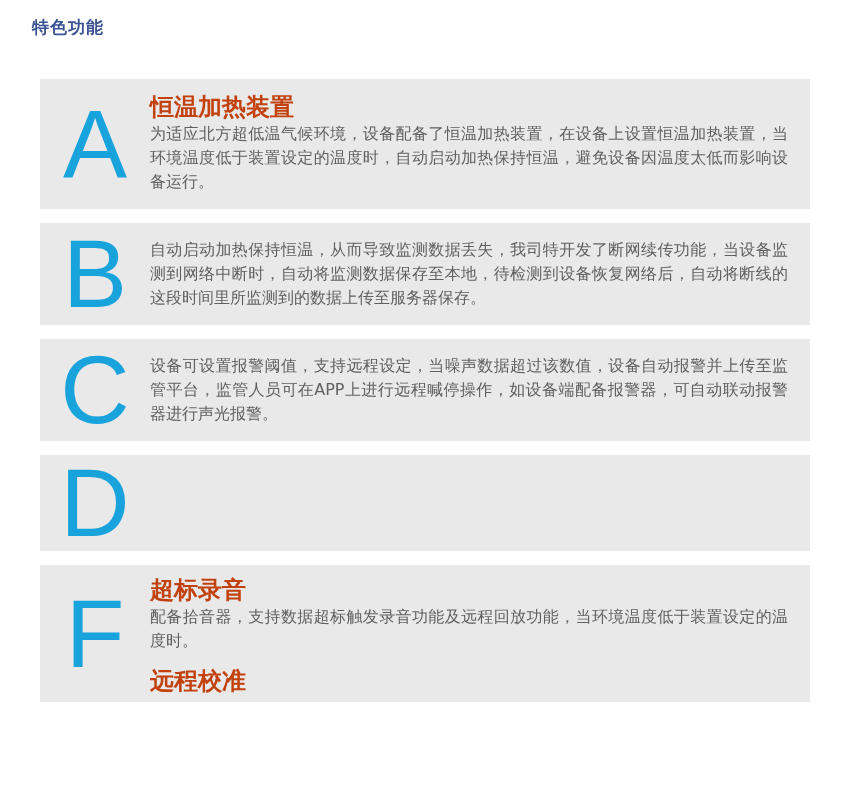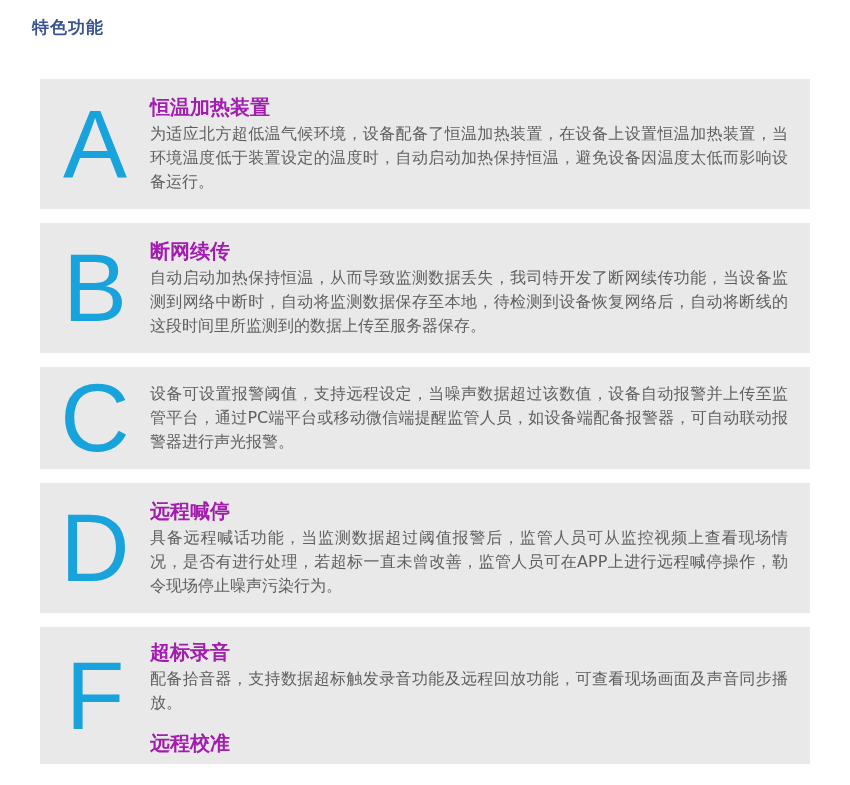--- a/index.html
+++ b/index.html
@@ -47,23 +47,23 @@
     font-size: 96px;
     font-weight: 300;
     line-height: 1;
     color: #18a3dc;
   }
   .content-col {
     flex: 1 1 auto;
     padding: 15px 22px 15px 0;
   }
   .feature-title {
-    font-size: 20px;
+    font-size: 24px;
     font-weight: bold;
-    color: #a21caf;
+    color: #c2410c;
     line-height: 26px;
     margin: 0 0 6px 0;
   }
   .feature-body {
     font-size: 16px;
     color: #5f5f5f;
     line-height: 24px;
     margin: 0;
     text-align: justify;
   }
@@ -91,57 +91,50 @@
         </div>
       </div>
     </div>
 
     <div class="feature-card">
       <div class="letter-col">
         <span class="feature-letter">B</span>
       </div>
       <div class="content-col">
         <div class="sub-section">
-          <h3 class="feature-title">断网续传</h3>
           <p class="feature-body">自动启动加热保持恒温，从而导致监测数据丢失，我司特开发了断网续传功能，当设备监测到网络中断时，自动将监测数据保存至本地，待检测到设备恢复网络后，自动将断线的这段时间里所监测到的数据上传至服务器保存。</p>
         </div>
       </div>
     </div>
 
     <div class="feature-card">
       <div class="letter-col">
         <span class="feature-letter">C</span>
       </div>
       <div class="content-col">
         <div class="sub-section">
-          <p class="feature-body">设备可设置报警阈值，支持远程设定，当噪声数据超过该数值，设备自动报警并上传至监管平台，通过PC端平台或移动微信端提醒监管人员，如设备端配备报警器，可自动联动报警器进行声光报警。</p>
+          <p class="feature-body">设备可设置报警阈值，支持远程设定，当噪声数据超过该数值，设备自动报警并上传至监管平台，监管人员可在APP上进行远程喊停操作，如设备端配备报警器，可自动联动报警器进行声光报警。</p>
         </div>
       </div>
     </div>
 
     <div class="feature-card">
       <div class="letter-col">
         <span class="feature-letter">D</span>
-      </div>
-      <div class="content-col">
-        <div class="sub-section">
-          <h3 class="feature-title">远程喊停</h3>
-          <p class="feature-body">具备远程喊话功能，当监测数据超过阈值报警后，监管人员可从监控视频上查看现场情况，是否有进行处理，若超标一直未曾改善，监管人员可在APP上进行远程喊停操作，勒令现场停止噪声污染行为。</p>
-        </div>
       </div>
     </div>
 
     <div class="feature-card card-f">
       <div class="letter-col">
         <span class="feature-letter">F</span>
       </div>
       <div class="content-col">
         <div class="sub-section">
           <h3 class="feature-title">超标录音</h3>
-          <p class="feature-body">配备拾音器，支持数据超标触发录音功能及远程回放功能，可查看现场画面及声音同步播放。</p>
+          <p class="feature-body">配备拾音器，支持数据超标触发录音功能及远程回放功能，当环境温度低于装置设定的温度时。</p>
         </div>
         <div class="sub-section">
           <h3 class="feature-title">远程校准</h3>
         </div>
       </div>
     </div>
 
   </div>
 </div>
 

